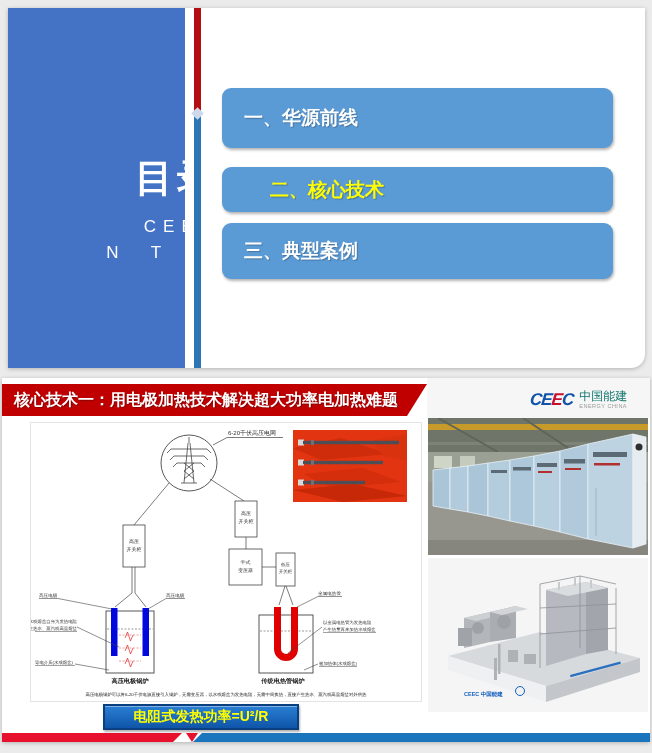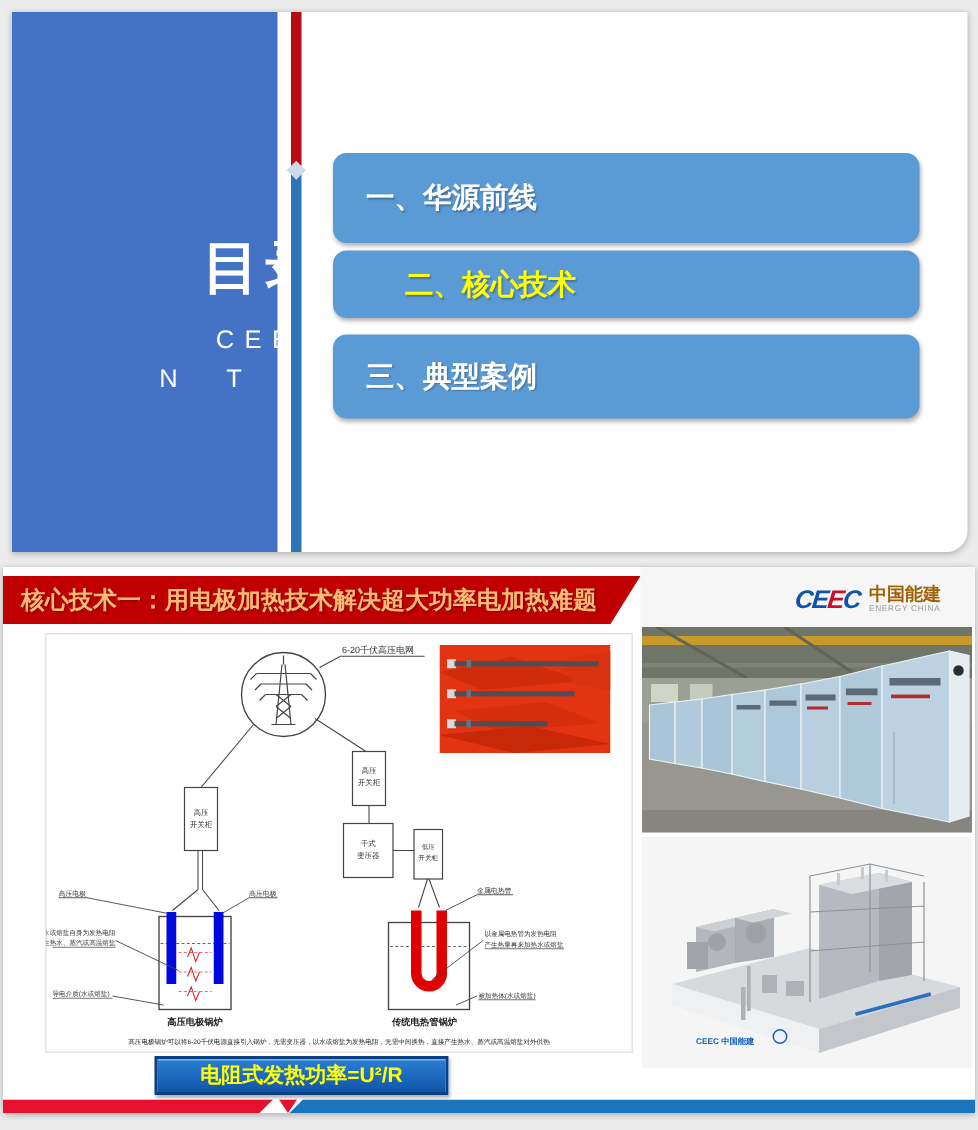--- a/index.html
+++ b/index.html
@@ -26,28 +26,28 @@
     padding-left:22px;box-sizing:border-box;color:#fff;font-weight:bold;font-size:19px;
     text-shadow:1px 1px 1px rgba(0,0,0,.25);
   }
   .menu-btn.hl{color:#FFFF00;}
   
   #slide2{left:2px;top:378px;width:648px;height:364px;border-radius:0 0 3px 3px;}
   .banner{
     position:absolute;left:0;top:6px;width:425px;height:32px;background:#C00000;
     clip-path:polygon(0 0,100% 0,calc(100% - 20px) 100%,0 100%);
     display:flex;align-items:center;padding-left:12px;box-sizing:border-box;
-    color:#fdba74;font-weight:bold;font-size:16px;text-shadow:1px 1px 1px rgba(0,0,0,.3);
+    color:#ffffff;font-weight:bold;font-size:16px;text-shadow:1px 1px 1px rgba(0,0,0,.3);
   }
   .topband{position:absolute;left:425px;top:0;width:223px;height:40px;background:#f6f6f6;}
   .logo{position:absolute;left:528px;top:12px;display:flex;align-items:flex-start;}
   .logo-letters{font-size:17px;font-weight:900;font-style:italic;color:#1053a8;letter-spacing:-1px;transform:skewX(-6deg);line-height:20px;}
   .logo-letters .red{color:#c8102e;}
   .logo-name{margin-left:6px;}
-  .logo-cn{font-size:12px;font-weight:bold;color:#a16207;line-height:13px;}
+  .logo-cn{font-size:12px;font-weight:normal;color:#0f766e;line-height:13px;}
   .logo-en{font-size:5.5px;color:#999;letter-spacing:.5px;line-height:7px;}
   .diagram-area{position:absolute;left:28px;top:44px;width:392px;height:280px;border:1px solid #e3e3e3;background:#fff;box-sizing:border-box;}
   .photo{position:absolute;}
   .formula{
     position:absolute;left:101px;top:326px;width:196px;height:26px;
     background:linear-gradient(#2a7fd4,#0f55a8);border:2px solid #0a3f80;box-sizing:border-box;
     box-shadow:inset 0 1px 0 rgba(255,255,255,.4),1px 2px 2px rgba(0,0,0,.3);
     display:flex;align-items:center;justify-content:center;
     color:#FFFF00;font-weight:bold;font-size:14px;
   }
@@ -64,21 +64,21 @@
       <div class="toc-sub">
         <div>CEEC</div>
         <div class="l2">N T S</div>
       </div>
     </div>
   </div>
   <div class="stripe-red"></div>
   <div class="stripe-blue"></div>
   <div class="stripe-diamond"></div>
   <div class="menu">
-    <div class="menu-btn" style="top:94px;height:60px;">
+    <div class="menu-btn" style="top:80px;height:60px;">
       <span>一、华源前线</span>
     </div>
     <div class="menu-btn hl" style="top:159px;height:45px;padding-left:48px;">
       <span>二、核心技术</span>
     </div>
     <div class="menu-btn" style="top:215px;height:56px;">
       <span>三、典型案例</span>
     </div>
   </div>
 </div>

